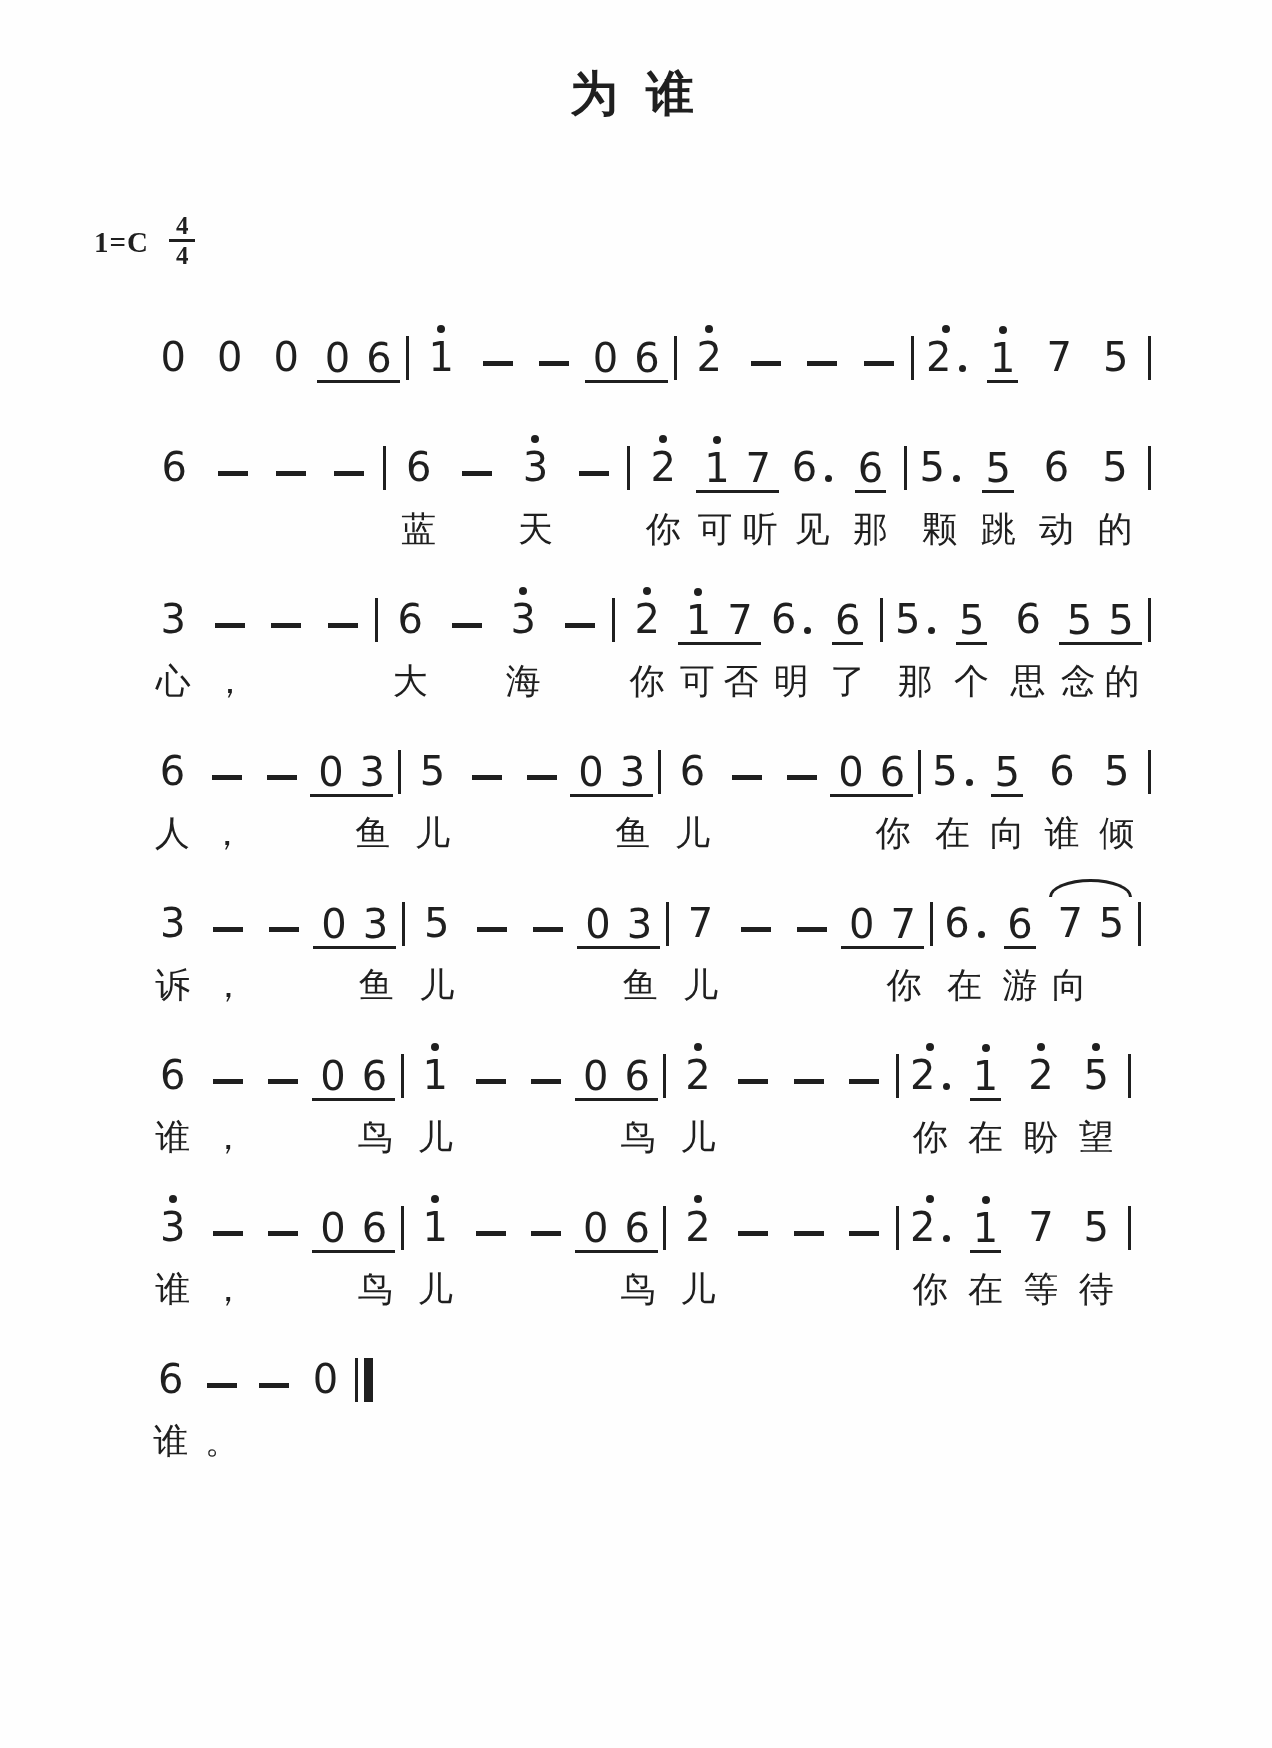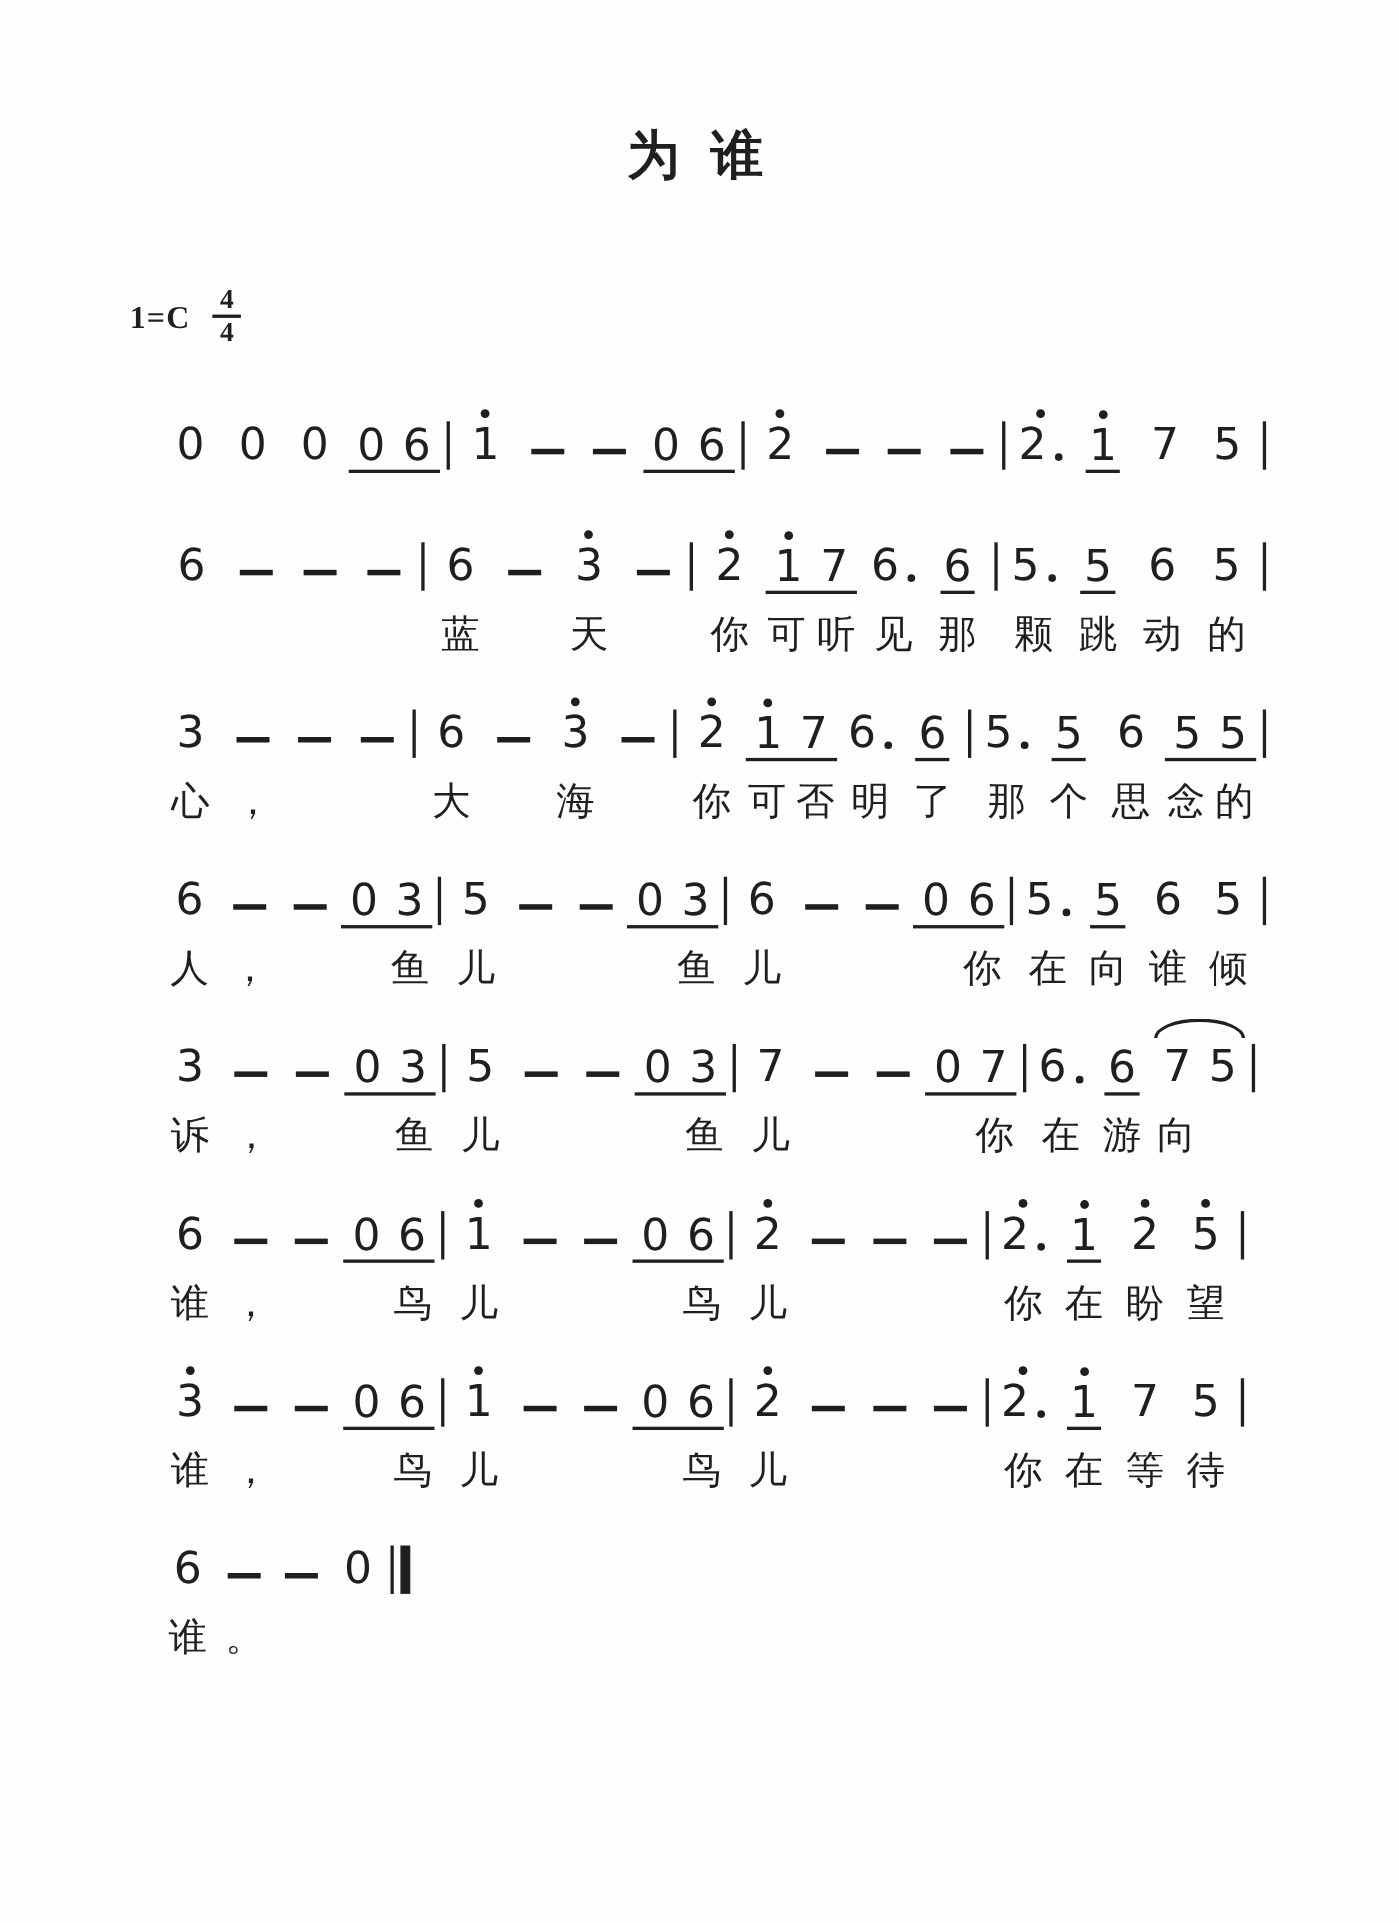--- a/index.html
+++ b/index.html
@@ -4,26 +4,26 @@
 <style>
   :root{ --ink:#1f1f1f; --paper:#fefefe; }
   *{margin:0;padding:0;box-sizing:border-box;}
   html,body{background:#ffffff;}
   body{width:1272px;margin:0 auto;}
   .sheet{
     width:1272px;height:1748px;background:var(--paper);color:var(--ink);
     font-family:"Liberation Serif","DejaVu Serif",serif;overflow:hidden;position:relative;
   }
   .title{
-    text-align:center;padding-top:94px;font-size:48px;font-weight:700;
-    letter-spacing:8px;color:var(--ink);margin-top:15px;
+    text-align:center;padding-top:62px;font-size:48px;font-weight:700;
+    letter-spacing:8px;color:var(--ink);
   }
   .header-row{
     display:flex;justify-content:space-between;align-items:flex-start;
-    margin-top:88px;padding-left:118px;padding-right:262px;
+    margin-top:88px;padding-left:94px;padding-right:262px;
   }
   .keysig{display:flex;align-items:center;gap:20px;font-weight:700;}
   .key-label{font-size:29px;font-weight:700;letter-spacing:1px;}
   .timesig{display:inline-flex;flex-direction:column;align-items:center;font-size:25px;font-weight:700;line-height:1.08;transform:translateY(-2px);}
   .ts-num{padding:0 7px;}
   .ts-den{border-top:3px solid var(--ink);padding:0 7px;}
   .credits{font-size:28px;line-height:1.3;text-align:left;}
   .music{margin-left:145px;width:1010px;margin-top:50px;}
   .line{display:flex;align-items:flex-start;margin-bottom:32px;}
   .line.no-lyr{margin-bottom:48px;}

